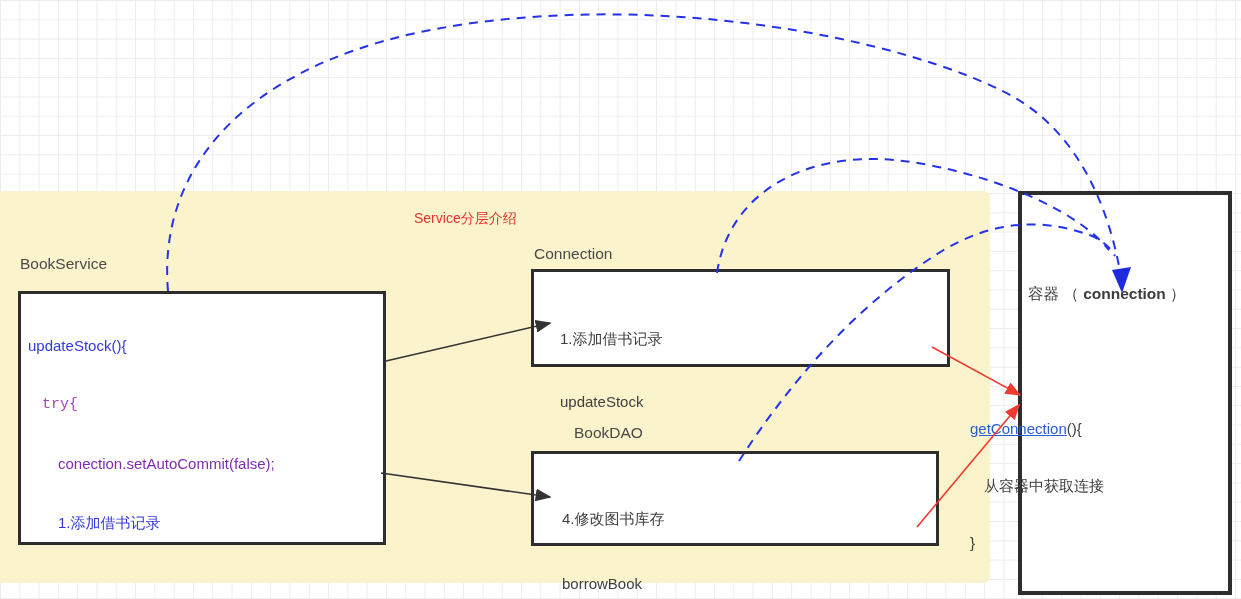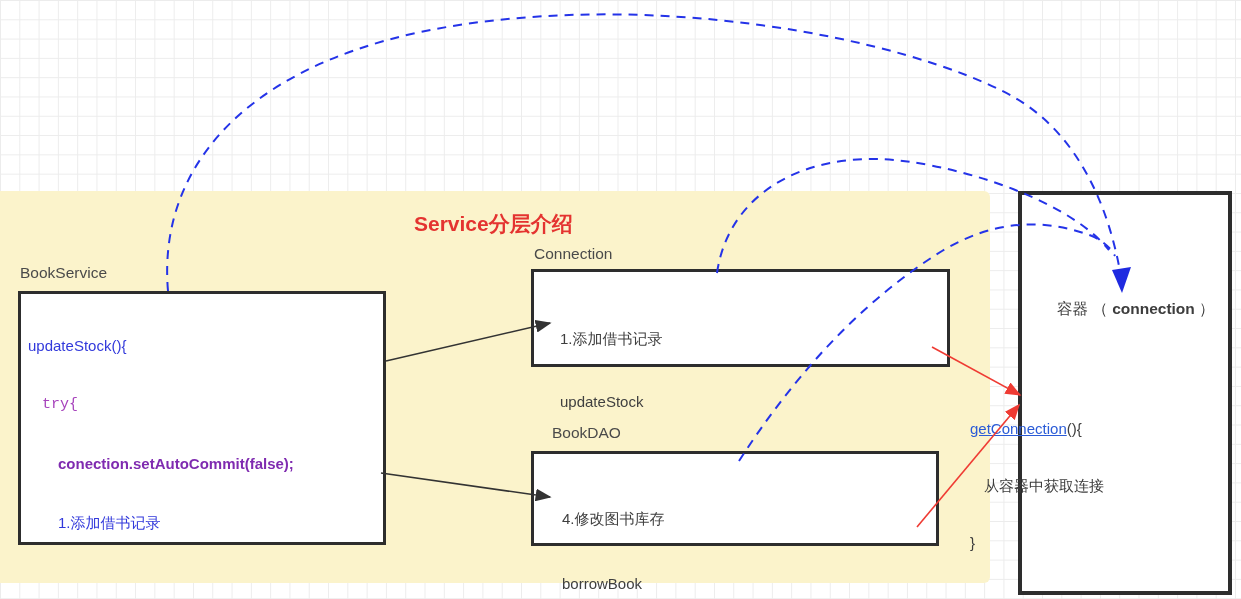--- a/index.html
+++ b/index.html
@@ -11,55 +11,55 @@
       linear-gradient(#ececec 1px, transparent 1px),
       linear-gradient(90deg, #ececec 1px, transparent 1px);
     background-size:19.3px 19.3px;
   }
   .yellow-bg{
     position:absolute;left:0;top:191px;width:990px;height:392px;
     background:#fbf3cb;border-radius:0 6px 6px 0;
   }
   .diagram-title{
     position:absolute;left:414px;top:210px;
-    font-size:21px;font-weight:bold;color:#e43330;
+    font-size:14px;font-weight:normal;color:#e43330;
   }
   .shape-label{
     position:absolute;font-size:15.5px;color:#4a4a4a;
   }
   .box{
     position:absolute;background:#ffffff;border:3px solid #2d2d2d;
   }
   .code{
     position:absolute;font-size:15px;white-space:pre;line-height:19.6px;
   }
   .code div{white-space:pre;}
   .dao-text{position:absolute;font-size:15px;color:#3f3f3f;line-height:21px;white-space:pre;}
   .c-blue{color:#3239db;}
   .c-red{color:#ee3c35;}
   .c-red b{font-weight:bold;}
   .c-magenta{color:#a743bc;font-family:Liberation Mono, monospace;}
-  .c-purpleb{color:#7f2bb0;font-weight:bold;}
+  .c-purpleb{color:#7f2bb0;font-weight:normal;}
   .c-dark{color:#3d3d3d;}
   .ind1{padding-left:14px;}
   .ind2{padding-left:30px;}
   .link-blue{color:#2a5bd7;text-decoration:underline;}
   svg.overlay{position:absolute;left:0;top:0;pointer-events:none;}
   .dbh-line{position:absolute;font-size:15.5px;color:#3d3d3d;white-space:pre;}
 </style>
 </head>
 <body>
 
 <div id="canvas">
 
   <div class="yellow-bg"></div>
 
   <div class="diagram-title">Service分层介绍</div>
 
-  <div class="shape-label" style="left:20px;top:264px;">BookService</div>
+  <div class="shape-label" style="left:20px;top:255px;">BookService</div>
   <div class="box" style="left:18px;top:291px;width:362px;height:248px;"></div>
   <div class="code" style="left:28px;top:297px;">
     <div class="c-blue">updateStock(){</div>
     <div class="c-magenta ind1">try{</div>
     <div class="c-purpleb ind2">conection.setAutoCommit(false);</div>
     <div class="c-blue ind2">1.添加借书记录</div>
     
     
     
     
@@ -70,31 +70,31 @@
   </div>
 
   <div class="shape-label" style="left:534px;top:245px;">Connection</div>
   <div class="box" style="left:531px;top:269px;width:413px;height:92px;"></div>
   <div class="dao-text" style="left:560px;top:286px;">
     <div>1.添加借书记录</div>
     <div>updateStock</div>
     <div class="c-red"><span>Connection </span><b>connection</b><span> = DBHelper.get....;</span></div>
   </div>
 
-  <div class="shape-label" style="left:552px;top:424px;">BookDAO</div>
+  <div class="shape-label" style="left:574px;top:424px;">BookDAO</div>
   <div class="box" style="left:531px;top:451px;width:402px;height:89px;"></div>
   <div class="dao-text" style="left:562px;top:465px;line-height:21.5px;">
     <div>4.修改图书库存</div>
     <div>borrowBook</div>
     
   </div>
 
   <div class="shape-label" style="left:1135px;top:165px;margin-top:33px;">DBHelper</div>
   <div class="box" style="left:1018px;top:191px;width:206px;height:396px;border-width:4px;"></div>
-  <div class="dbh-line" style="left:1028px;top:299px;margin-left:29px;"><span>容器 （ </span><b>connection</b><span> ）</span></div>
+  <div class="dbh-line" style="left:1028px;top:284px;"><span>容器 （ </span><b>connection</b><span> ）</span></div>
   <div class="dbh-line" style="left:970px;top:381px;font-size:15px;line-height:19px;">
     <div><span class="link-blue">getConnection</span><span class="c-dark">(){</span></div>
     <div class="c-dark ind1">从容器中获取连接</div>
     <div class="c-dark">}</div>
   </div>
 
   <svg class="overlay" width="1241" height="599" viewBox="0 0 1241 599">
     <defs>
       <marker id="ah-black" markerWidth="10" markerHeight="8" refX="9" refY="4" orient="auto">
         <path d="M0,0 L10,4 L0,8 z" fill="#333333"></path>

